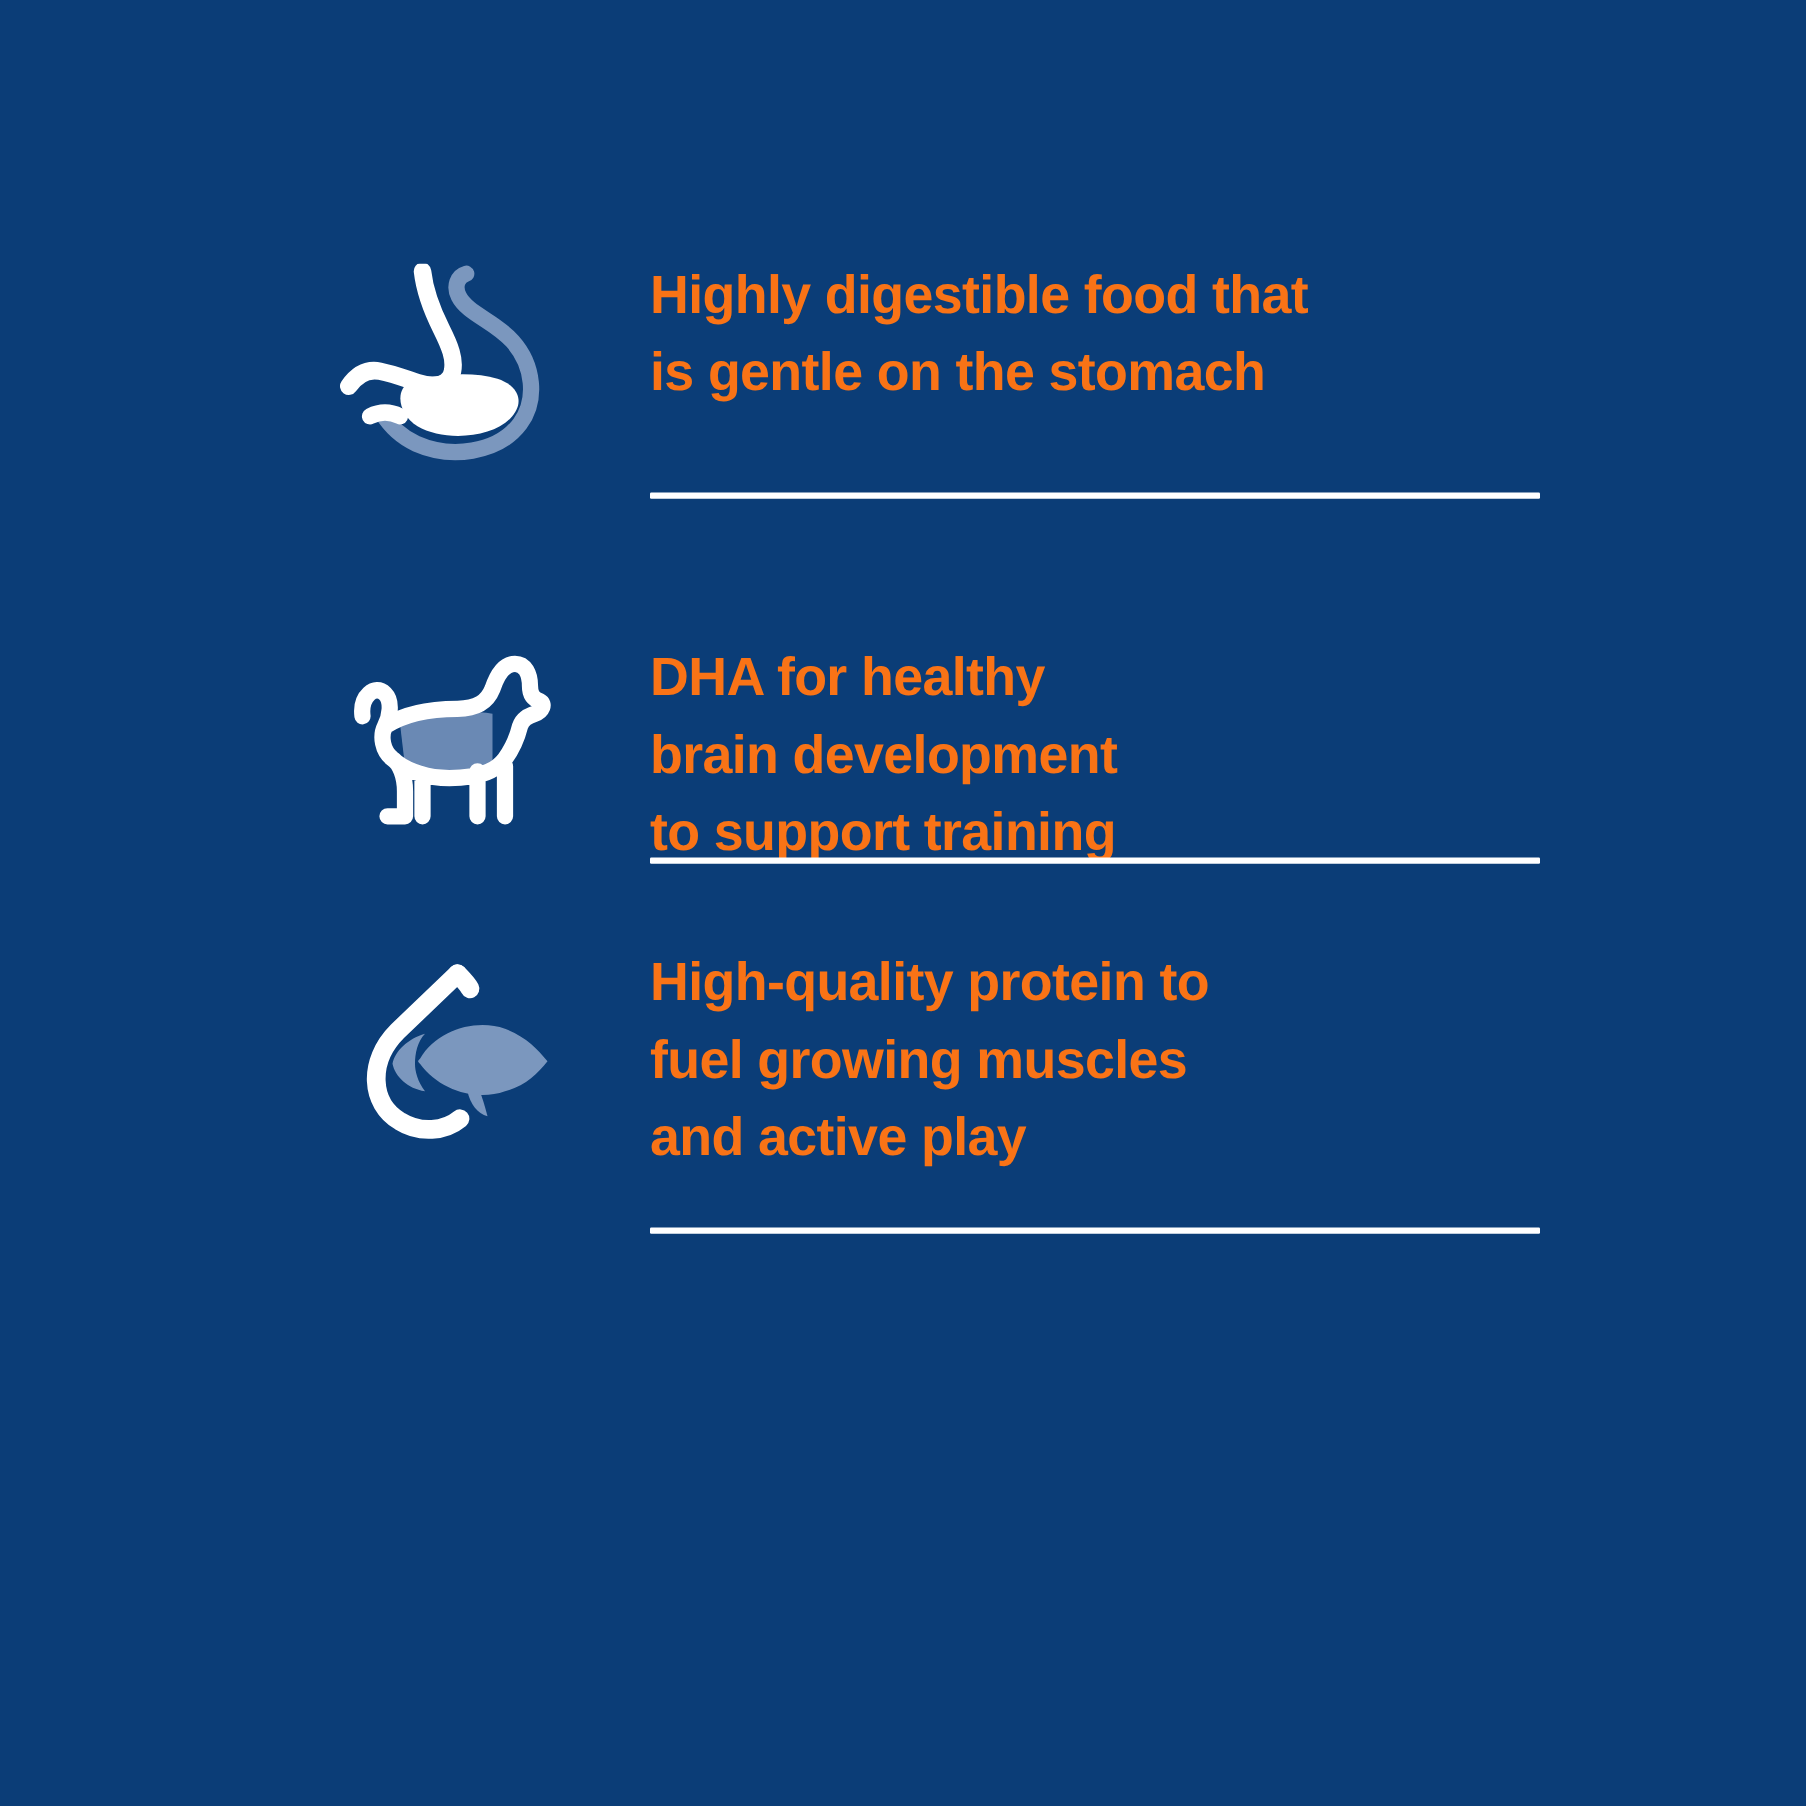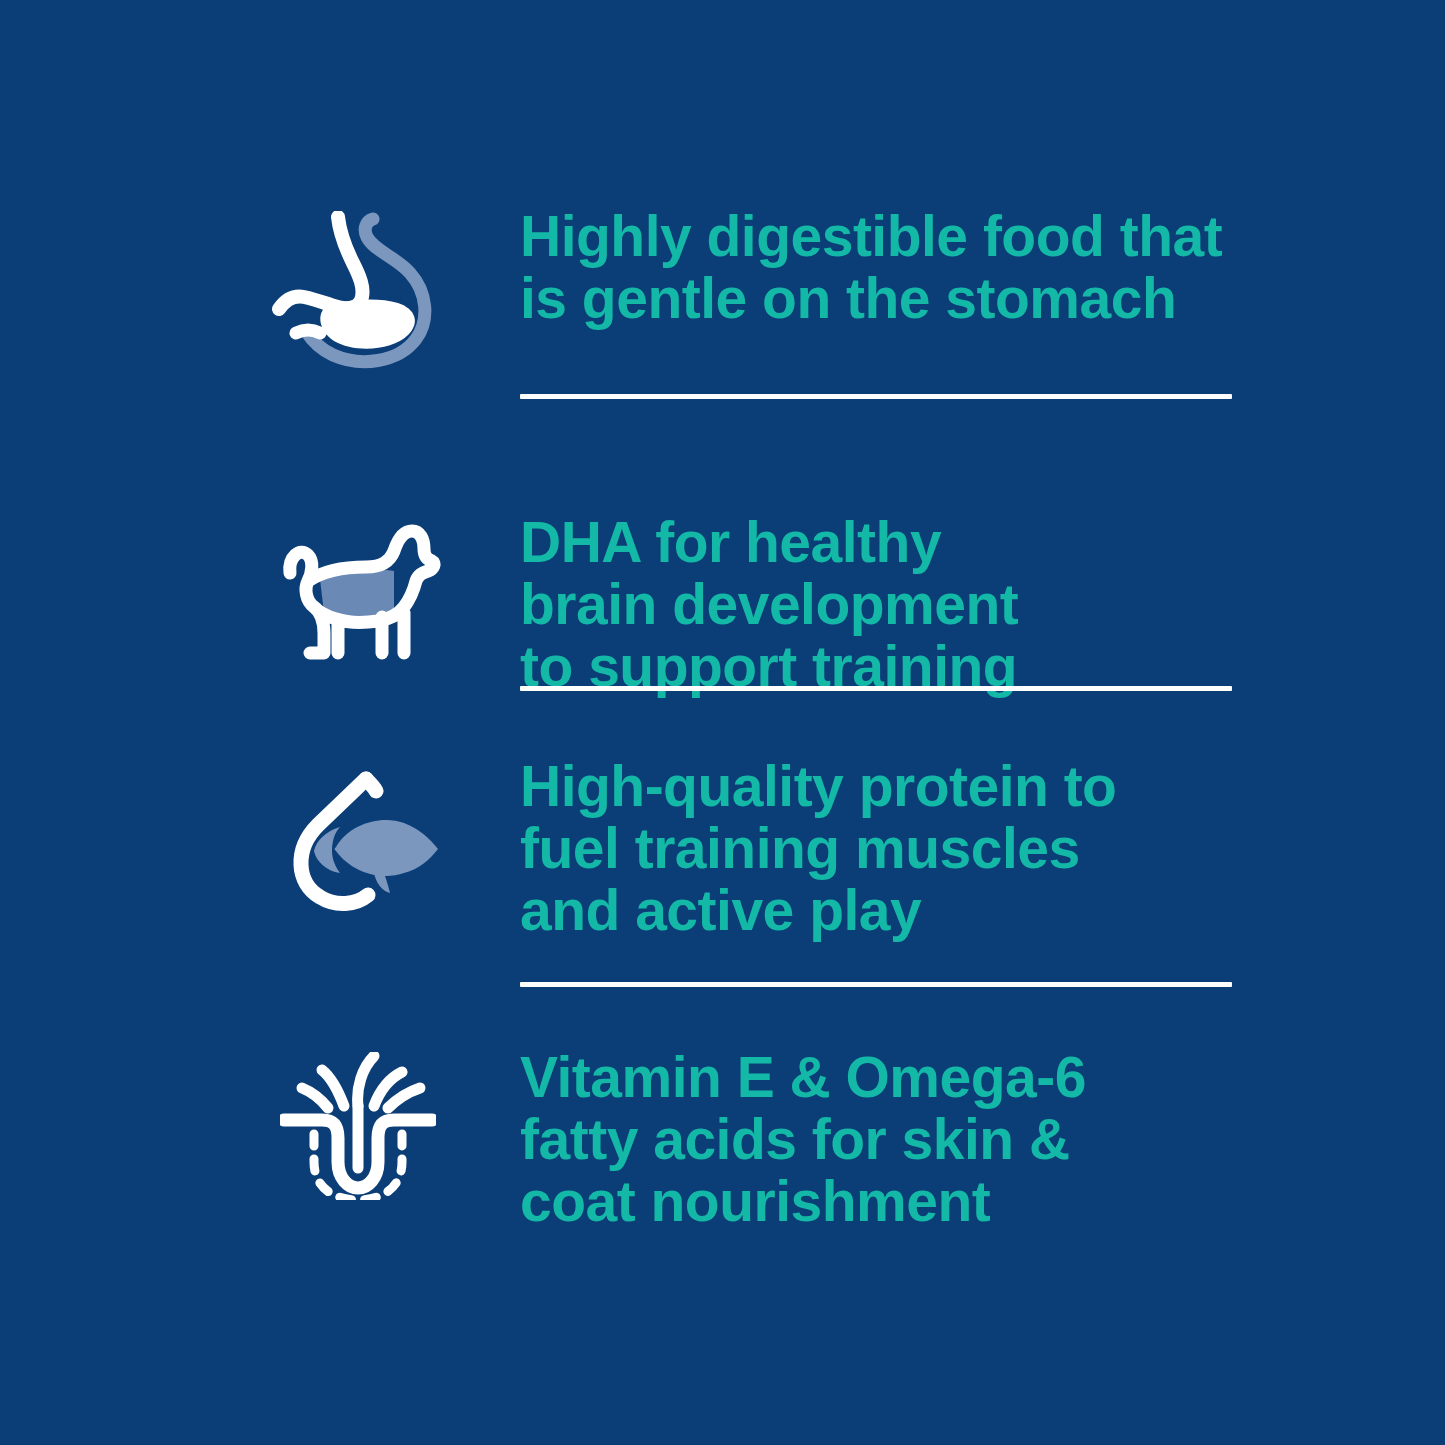--- a/index.html
+++ b/index.html
@@ -47,24 +47,24 @@
     align-items: flex-start;
     padding-top: 6px;
   }
   .icon-cell svg { display: block; }
 
   .text-cell {
     flex: 1 1 auto;
     padding-top: 0;
   }
   .benefit-text {
-    color: #14b8a6;
+    color: #f97316;
     font-family: "Liberation Sans", sans-serif;
     font-weight: bold;
-    font-size: 57px;
+    font-size: 43px;
     line-height: 62px;
     letter-spacing: -0.5px;
     margin: 0;
     white-space: pre-line;
   }
 
   .divider {
     position: absolute;
     left: 520px;
     width: 712px;
@@ -145,50 +145,24 @@
 
             <path d="M70 66 C56 70 46 80 44 90 C46 100 56 110 70 112
                      C64 104 62 96 62 90 C62 82 64 72 70 66 Z" fill="#7b97be"></path>
 
             <path d="M104 112 C106 122 112 130 120 132 C118 124 116 118 114 112 Z" fill="#7b97be"></path>
           </svg>
         </span>
       </div>
       <div class="text-cell">
         <p class="benefit-text">High-quality protein to
-fuel training muscles
+fuel growing muscles
 and active play</p>
       </div>
     </div>
 
-    <div class="benefit-row row-4">
-      <div class="icon-cell">
-        <span>
-          <svg width="156" height="148" viewBox="0 0 156 148" fill="none" xmlns="http://www.w3.org/2000/svg">
-
-            <path d="M78 54 C76 36 82 16 94 4" stroke="#ffffff" stroke-width="11" stroke-linecap="round" fill="none"></path>
-            <path d="M64 54 C58 38 52 26 42 18" stroke="#ffffff" stroke-width="11" stroke-linecap="round" fill="none"></path>
-            <path d="M48 56 C40 46 32 40 22 36" stroke="#ffffff" stroke-width="11" stroke-linecap="round" fill="none"></path>
-            <path d="M94 54 C100 38 110 26 122 20" stroke="#ffffff" stroke-width="11" stroke-linecap="round" fill="none"></path>
-            <path d="M108 56 C118 46 128 40 140 36" stroke="#ffffff" stroke-width="11" stroke-linecap="round" fill="none"></path>
-
-            <path d="M4 68 L42 68 C54 68 58 74 58 86 L58 110 C58 126 68 136 78 136
-                     C88 136 98 126 98 110 L98 86 C98 74 102 68 114 68 L152 68" stroke="#ffffff" stroke-width="13" stroke-linecap="round" stroke-linejoin="round" fill="none"></path>
-
-            <path d="M78 54 L78 116" stroke="#ffffff" stroke-width="11" stroke-linecap="round" fill="none"></path>
-
-            <path d="M34 82 L34 110 C34 134 52 148 78 148 C104 148 122 134 122 110 L122 82" stroke="#ffffff" stroke-width="9" stroke-linecap="round" fill="none" stroke-dasharray="12 13"></path>
-          </svg>
-        </span>
-      </div>
-      <div class="text-cell">
-        <p class="benefit-text">Vitamin E &amp; Omega-6
-fatty acids for skin &amp;
-coat nourishment</p>
-      </div>
-    </div>
 
     <div class="divider divider-1"></div>
     <div class="divider divider-2"></div>
     <div class="divider divider-3"></div>
 
   </div>
 </div>
 
 </body></html>

